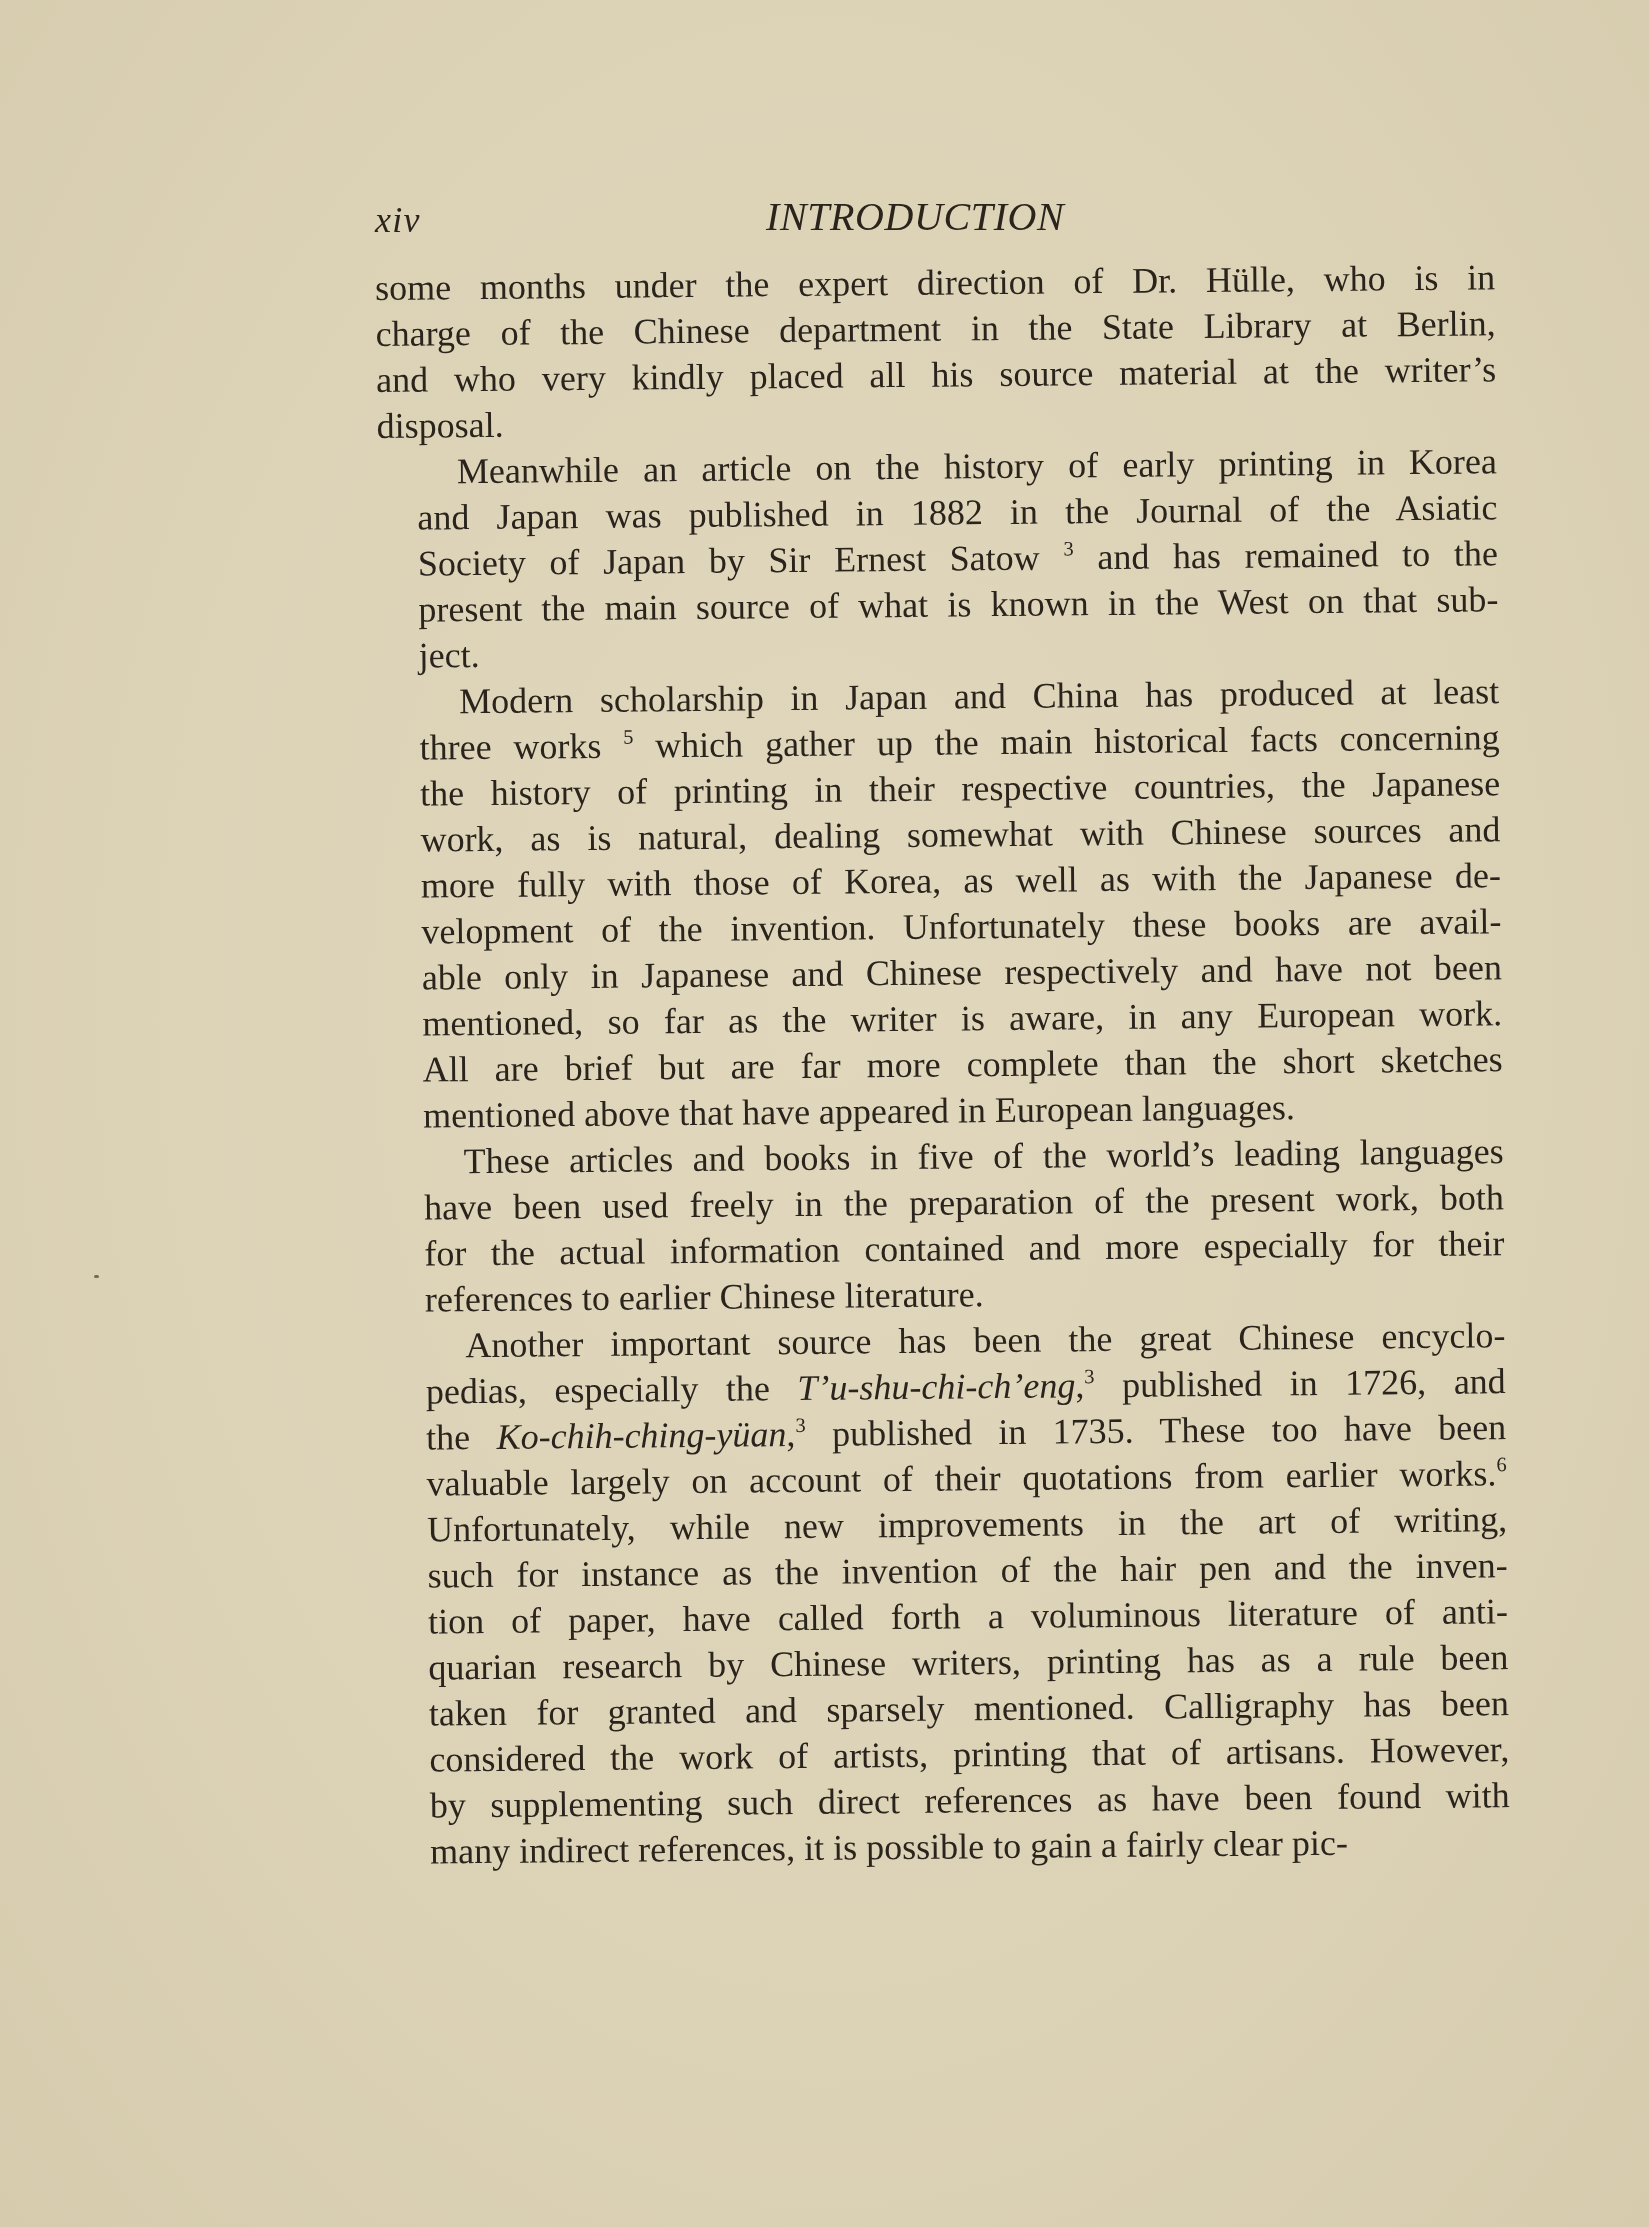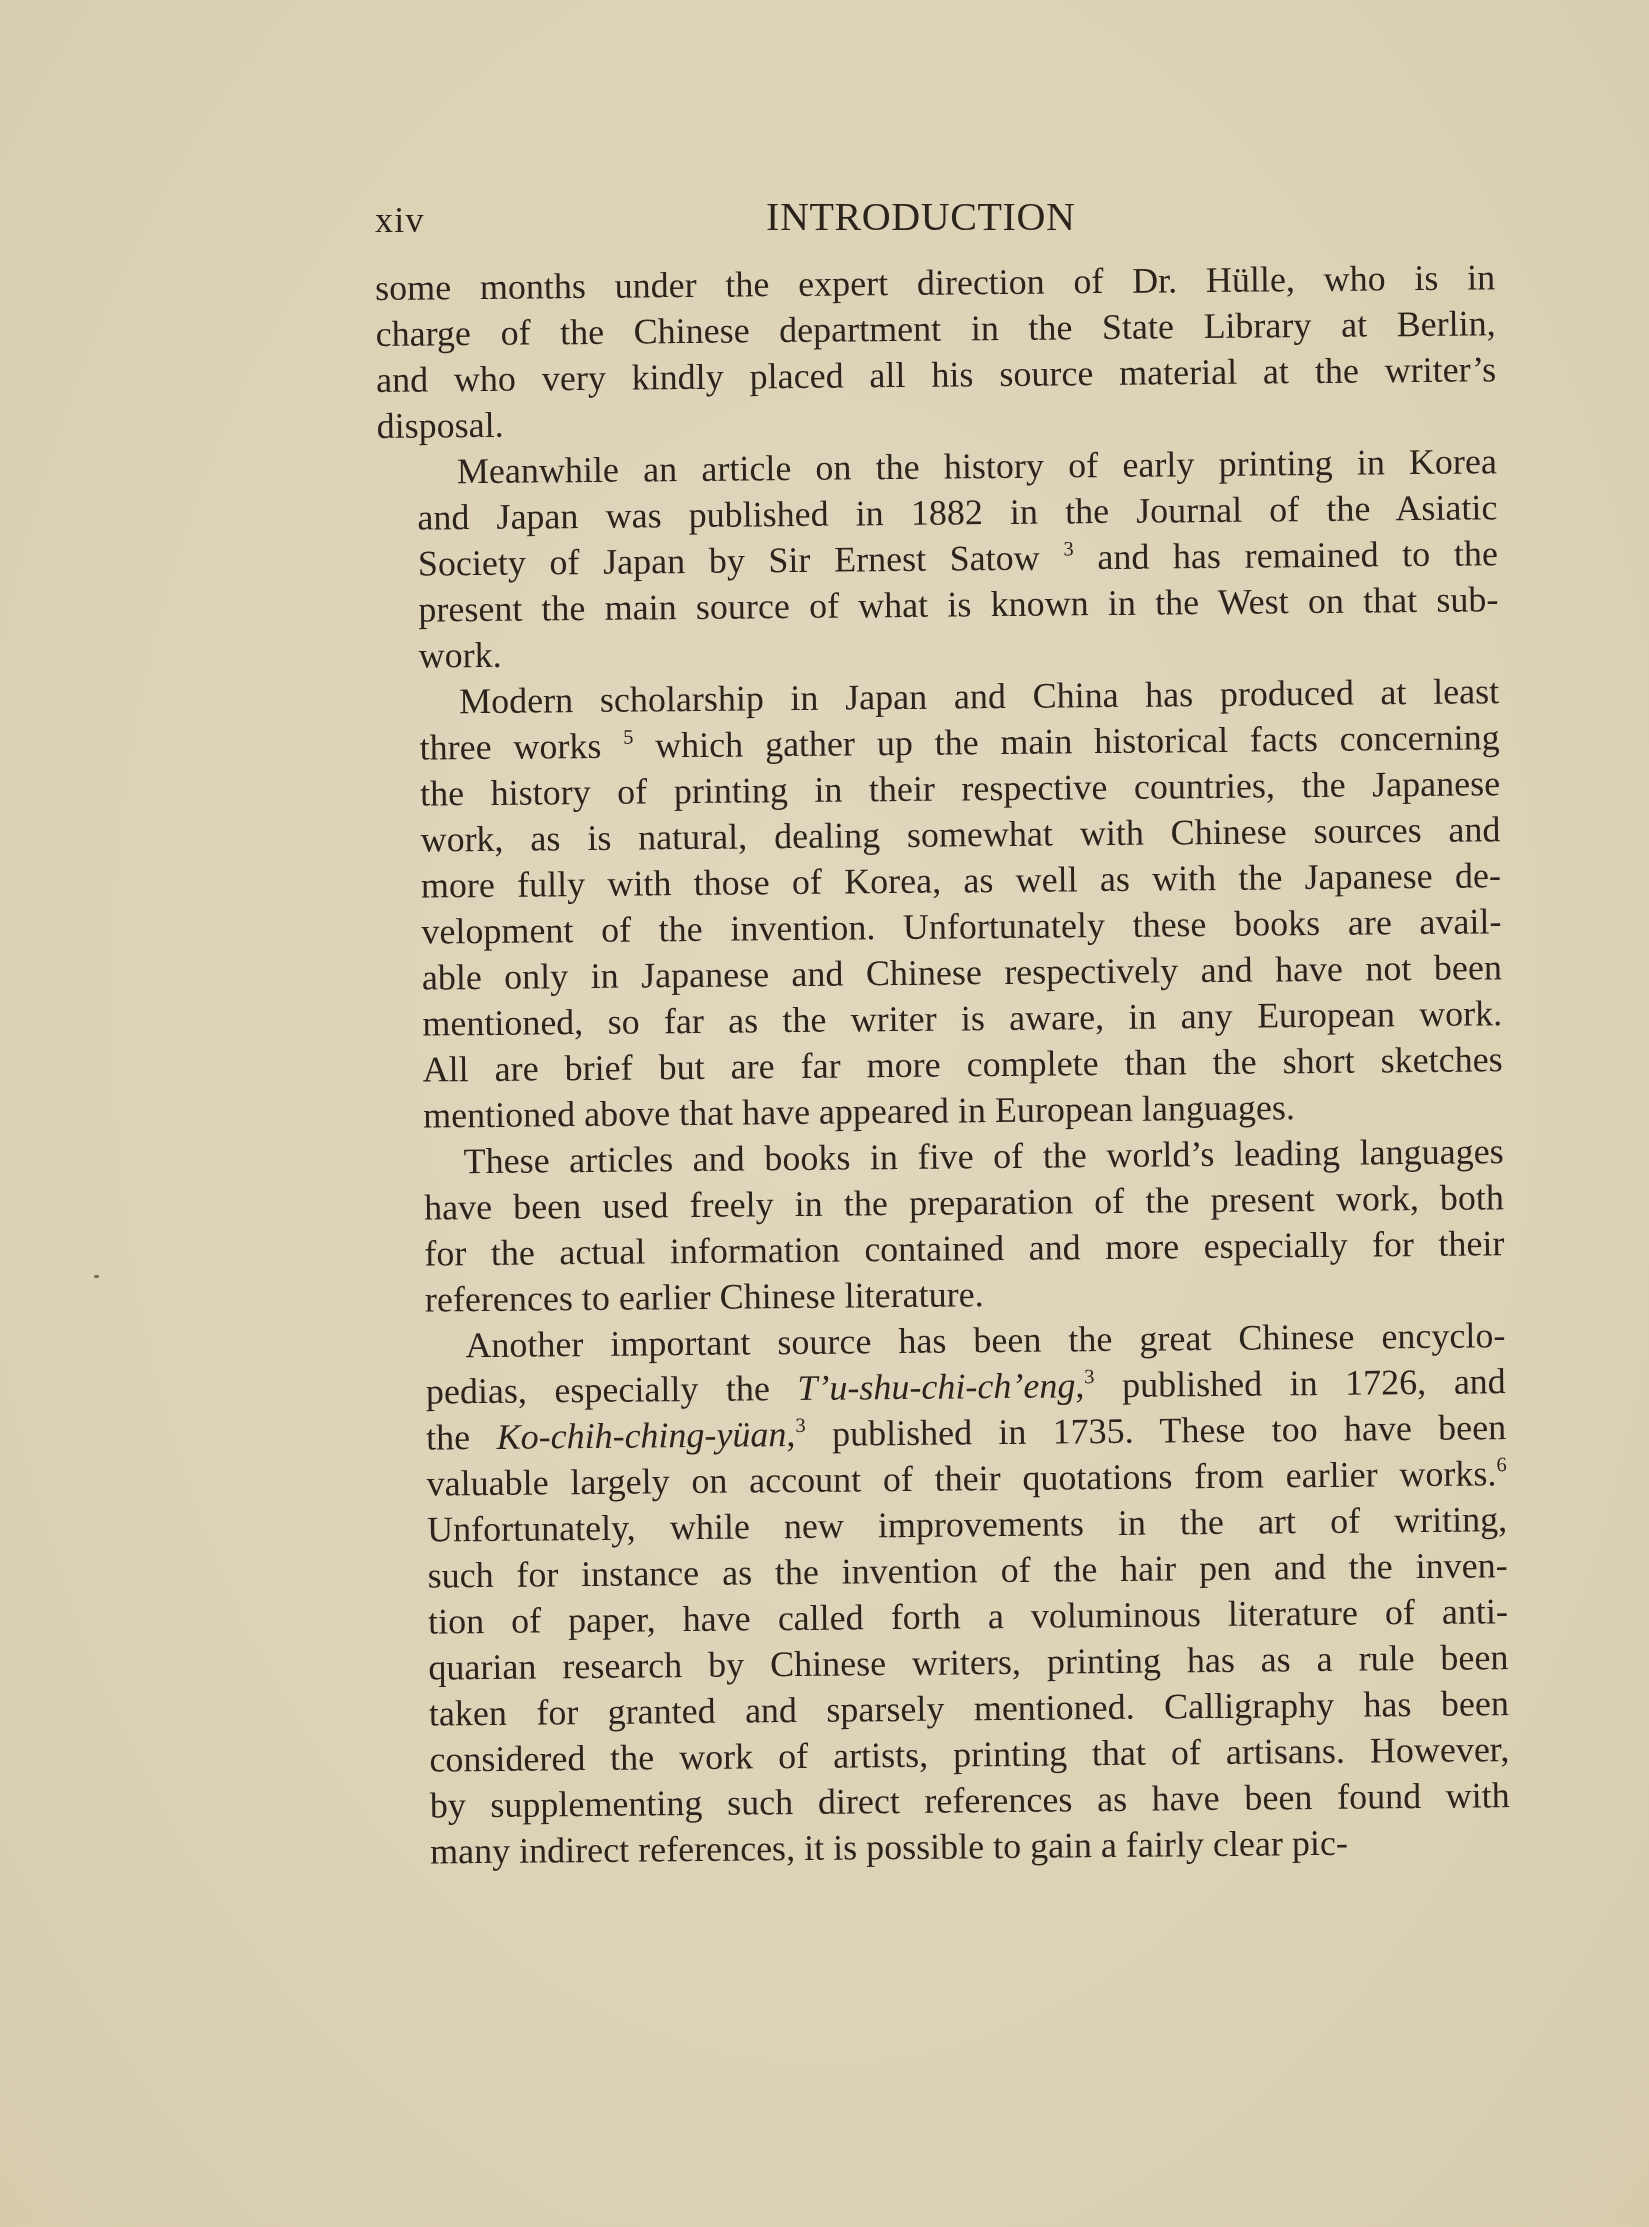--- a/index.html
+++ b/index.html
@@ -18,20 +18,21 @@
     }
     .page {
       position: absolute;
       left: 375px;
       top: 186px;
       width: 1120px;
     }
     .running-head {
       position: relative;
       height: 51px;
+      font-style: italic;
     }
     .page-number {
       position: absolute;
       left: 0;
       top: 12.8px;
       font-size: 36px;
       letter-spacing: 1.3px;
     }
     .section-title {
       position: absolute;
@@ -99,21 +100,21 @@
         <span class="line"><span>some months under the expert direction of Dr. Hülle, who is in</span></span>
         <span class="line"><span>charge of the Chinese department in the State Library at Berlin,</span></span>
         <span class="line"><span>and who very kindly placed all his source material at the writer’s</span></span>
         <span class="line last"><span>disposal.</span></span>
       </div>
       <div class="para">
         <span class="line indent"><span>Meanwhile an article on the history of early printing in Korea</span></span>
         <span class="line"><span>and Japan was published in 1882 in the Journal of the Asiatic</span></span>
         <span class="line"><span>Society of Japan by Sir Ernest Satow </span><sup>3</sup><span> and has remained to the</span></span>
         <span class="line"><span>present the main source of what is known in the West on that sub-</span></span>
-        <span class="line last"><span>work.</span></span>
+        <span class="line last"><span>ject.</span></span>
       </div>
       <div class="para">
         <span class="line indent"><span>Modern scholarship in Japan and China has produced at least</span></span>
         <span class="line"><span>three works </span><sup>5</sup><span> which gather up the main historical facts concerning</span></span>
         <span class="line"><span>the history of printing in their respective countries, the Japanese</span></span>
         <span class="line"><span>work, as is natural, dealing somewhat with Chinese sources and</span></span>
         <span class="line"><span>more fully with those of Korea, as well as with the Japanese de-</span></span>
         <span class="line"><span>velopment of the invention.  Unfortunately these books are avail-</span></span>
         <span class="line"><span>able only in Japanese and Chinese respectively and have not been</span></span>
         <span class="line"><span>mentioned, so far as the writer is aware, in any European work.</span></span>

